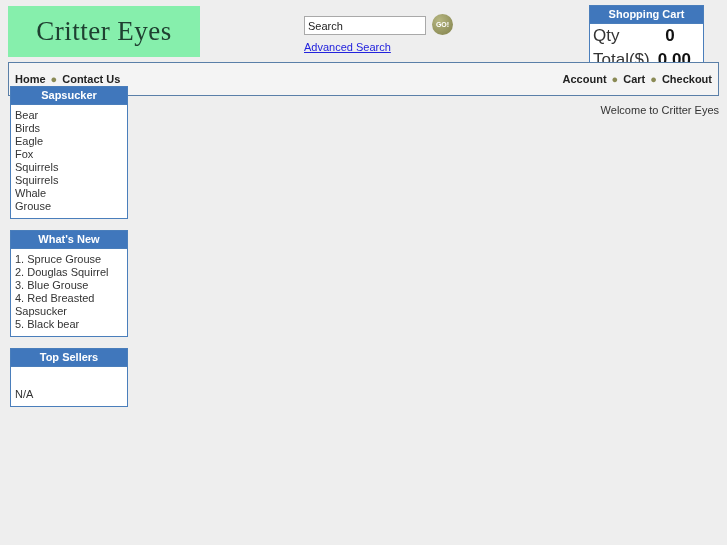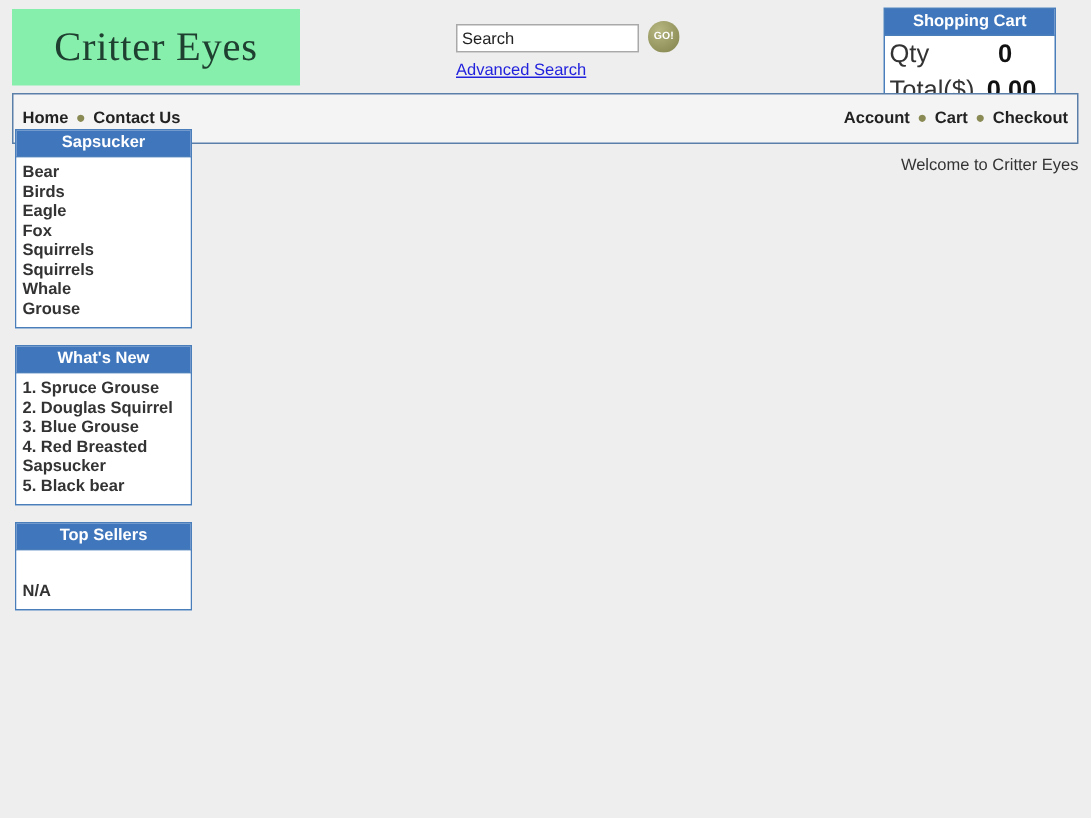--- a/index.html
+++ b/index.html
@@ -179,21 +179,20 @@
   .panel-body {
     padding: 4px 4px 5px 4px;
     background: #ffffff;
   }
   .panel-item {
     font-size: 11px;
     color: #333333;
     line-height: 13px;
     padding: 0;
     cursor: pointer;
-    font-weight: bold;
   }
   .panel-item.static { cursor: default; margin-top: 17px; }
 
   #main {
     position: absolute;
     left: 140px;
     top: 0;
     right: 8px;
     width: 579px;
   }

